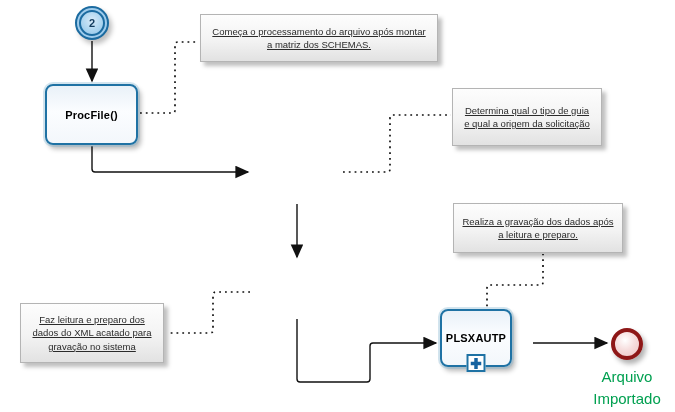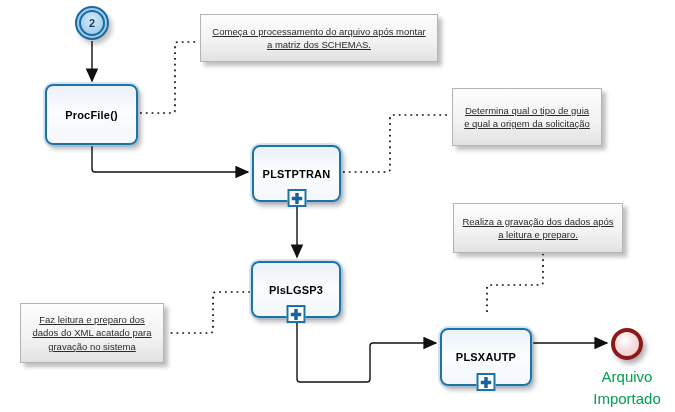--- a/index.html
+++ b/index.html
@@ -66,21 +66,21 @@
     text-decoration:underline;
   }
   .ann-1{left:200px;top:14px;width:238px;height:48px;}
   .ann-2{left:452px;top:88px;width:150px;height:58px;}
   .ann-3{left:453px;top:203px;width:170px;height:50px;}
   .ann-4{left:20px;top:303px;width:144px;height:60px;}
 
   .t-procfile{left:45px;top:84px;width:93px;height:61px;}
   .t-plstptran{left:252px;top:145px;width:89px;height:57px;}
   .t-plslgsp3{left:251px;top:261px;width:90px;height:57px;}
-  .t-plsxautp{left:440px;top:328px;width:92px;height:58px;}
+  .t-plsxautp{left:440px;top:309px;width:72px;height:58px;}
 </style>
 </head>
 <body>
 
 <div class="canvas">
 
   <svg class="wires" width="675" height="412" viewBox="0 0 675 412">
     <defs>
       <marker id="arw" markerWidth="11" markerHeight="10" refX="9" refY="4.5" orient="auto">
         <path d="M0,0 L10,4.5 L0,9 z" fill="#111"></path>
@@ -117,37 +117,21 @@
     <span>Determina qual o tipo de guia e qual a origem da solicitação</span>
   </div>
   <div class="node annotation ann-4">
     <span>Faz leitura e preparo dos dados do XML acatado para gravação no sistema</span>
   </div>
 
   <div class="node task t-procfile">
     <span>ProcFile()</span>
   </div>
 
-  <div class="node task t-plstptran">
-    <span>PLSTPTRAN</span>
-    <span class="plus-marker">
-      <svg width="11" height="11" viewBox="0 0 12 12">
-          <path d="M4.1 0 h3.8 v4.1 h4.1 v3.8 h-4.1 v4.1 h-3.8 v-4.1 h-4.1 v-3.8 h4.1 z" fill="#1663a0"></path>
-        </svg>
-    </span>
-  </div>
 
-  <div class="node task t-plslgsp3">
-    <span>PlsLGSP3</span>
-    <span class="plus-marker">
-      <svg width="11" height="11" viewBox="0 0 12 12">
-          <path d="M4.1 0 h3.8 v4.1 h4.1 v3.8 h-4.1 v4.1 h-3.8 v-4.1 h-4.1 v-3.8 h4.1 z" fill="#1663a0"></path>
-        </svg>
-    </span>
-  </div>
 
   <div class="node task t-plsxautp">
     <span>PLSXAUTP</span>
     <span class="plus-marker">
       <svg width="11" height="11" viewBox="0 0 12 12">
           <path d="M4.1 0 h3.8 v4.1 h4.1 v3.8 h-4.1 v4.1 h-3.8 v-4.1 h-4.1 v-3.8 h4.1 z" fill="#1663a0"></path>
         </svg>
     </span>
   </div>
 

